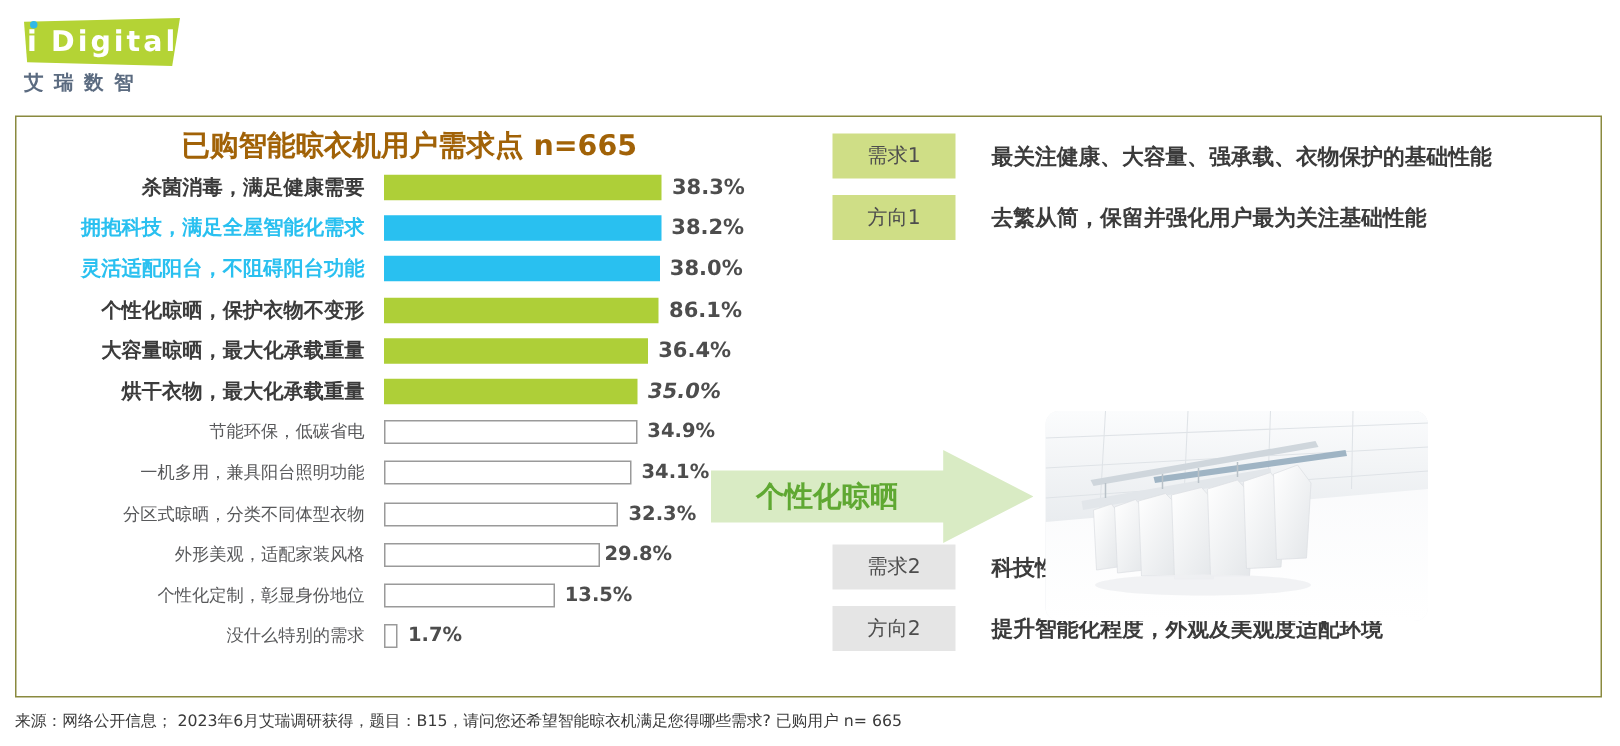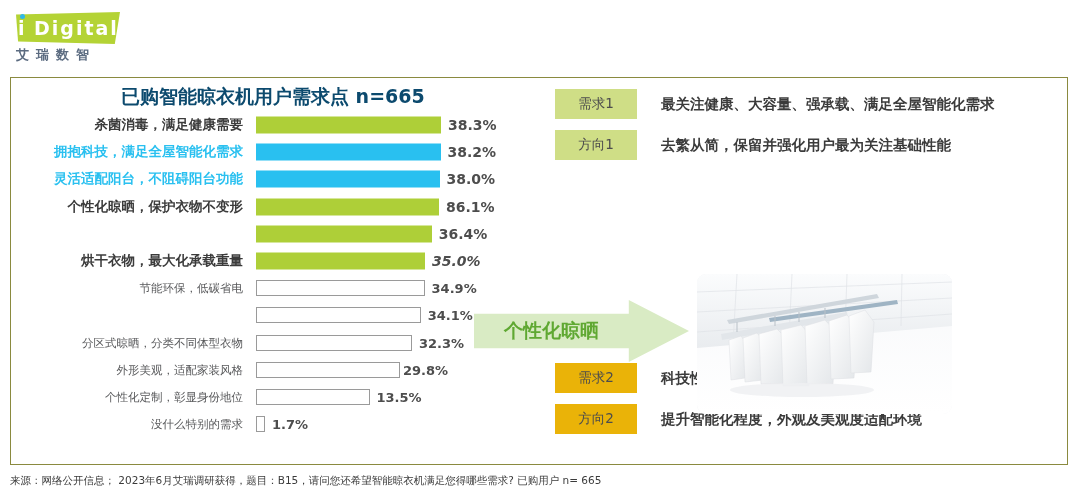--- a/index.html
+++ b/index.html
@@ -25,21 +25,21 @@
   
   #card{
     position:absolute;left:10px;top:77px;width:1058px;height:388px;
     border:1px solid #8a8a3f;box-sizing:border-box;background:#fff;
   }
 
   
   #chart{position:absolute;left:0px;top:0px;width:500px;height:386px;}
   #chart-title{
     position:absolute;left:110px;top:6px;
-    font-size:19px;font-weight:bold;color:#0c4a6e;white-space:nowrap;
+    font-size:19px;font-weight:bold;color:#a16207;white-space:nowrap;
   }
 
   .row{position:absolute;left:0;width:500px;height:24px;}
   .row .lbl{
     position:absolute;right:268px;top:50%;transform:translateY(-50%);
     white-space:nowrap;text-align:right;
   }
   .row.top .lbl{font-size:13.5px;font-weight:bold;color:#3b3b3b;}
   .row.top.blue .lbl{color:#29c0f0;}
   .row.low .lbl{font-size:11.5px;font-weight:normal;color:#58595b;}
@@ -70,21 +70,21 @@
     font-size:19px;font-weight:bold;color:#5fa832;
   }
 
   
   .badge{
     position:absolute;width:82px;height:30px;
     display:flex;align-items:center;justify-content:center;
     font-size:13.5px;color:#4d4d4d;font-weight:normal;
   }
   .badge.g{background:#cfde86;}
-  .badge.b{background:#eab308;}
+  .badge.b{background:#e5e5e5;}
   .note{
     position:absolute;left:650px;height:30px;display:flex;align-items:center;
     font-size:14.5px;font-weight:bold;color:#3b3b3b;white-space:nowrap;
   }
 
   
   #photo{
     position:absolute;left:686px;top:196px;width:255px;height:140px;
     border-radius:9px;overflow:hidden;
     background:linear-gradient(160deg,#f3f5f7 0%,#eceef1 45%,#f6f7f9 100%);
@@ -127,34 +127,36 @@
           <div class="lbl">灵活适配阳台，不阻碍阳台功能</div>
           <div class="bar blue" style="width: 183.551px;"></div>
           <div class="val" style="left: 435.551px;">38.0%</div>
         </div>
         <div class="row top" style="top: 116.6px;">
           <div class="lbl">个性化晾晒，保护衣物不变形</div>
           <div class="bar green" style="width: 183.068px;"></div>
           <div class="val" style="left: 435.068px;">86.1%</div>
         </div>
         <div class="row top" style="top: 143.8px;">
+          <div class="lbl">大容量晾晒，最大化承载重量</div>
           <div class="bar green" style="width: 175.822px;"></div>
           <div class="val" style="left: 427.822px;">36.4%</div>
         </div>
         <div class="row top" style="top: 171px;">
           <div class="lbl">烘干衣物，最大化承载重量</div>
           <div class="bar green" style="width: 169.06px;"></div>
           <div class="val" style="left: 421.06px; font-style: italic;">35.0%</div>
         </div>
         <div class="row low" style="top: 198.2px;">
           <div class="lbl">节能环保，低碳省电</div>
           <div class="bar hollow" style="width: 168.577px;"></div>
           <div class="val" style="left: 420.577px;">34.9%</div>
         </div>
         <div class="row low" style="top: 225.4px;">
+          <div class="lbl">一机多用，兼具阳台照明功能</div>
           <div class="bar hollow" style="width: 164.713px;"></div>
           <div class="val" style="left: 416.713px;">34.1%</div>
         </div>
         <div class="row low" style="top: 252.6px;">
           <div class="lbl">分区式晾晒，分类不同体型衣物</div>
           <div class="bar hollow" style="width: 156.018px;"></div>
           <div class="val" style="left: 408.018px;">32.3%</div>
         </div>
         <div class="row low" style="top: 279.8px;">
           <div class="lbl">外形美观，适配家装风格</div>
@@ -172,21 +174,21 @@
           <div class="val" style="left: 261px;">1.7%</div>
         </div>
       </div>
   </div>
 
   <div id="arrow"></div>
   <div id="arrow-txt">个性化晾晒</div>
 
   <div id="panel">
       <div class="badge g" style="left: 544px; top: 11px;">需求1</div>
-      <div class="note" style="top: 11px;">最关注健康、大容量、强承载、满足全屋智能化需求</div>
+      <div class="note" style="top: 11px;">最关注健康、大容量、强承载、衣物保护的基础性能</div>
       <div class="badge g" style="left: 544px; top: 52px;">方向1</div>
       <div class="note" style="top: 52px;">去繁从简，保留并强化用户最为关注基础性能</div>
       <div class="badge b" style="left: 544px; top: 285px;">需求2</div>
       <div class="note" style="top: 285px;">科技性能及环境适配是最新需求</div>
       <div class="badge b" style="left: 544px; top: 326px;">方向2</div>
       <div class="note" style="top: 326px;">提升智能化程度，外观及美观度适配环境</div>
     </div>
 
   <div id="photo">
     <svg viewBox="0 0 255 140" preserveAspectRatio="none">

